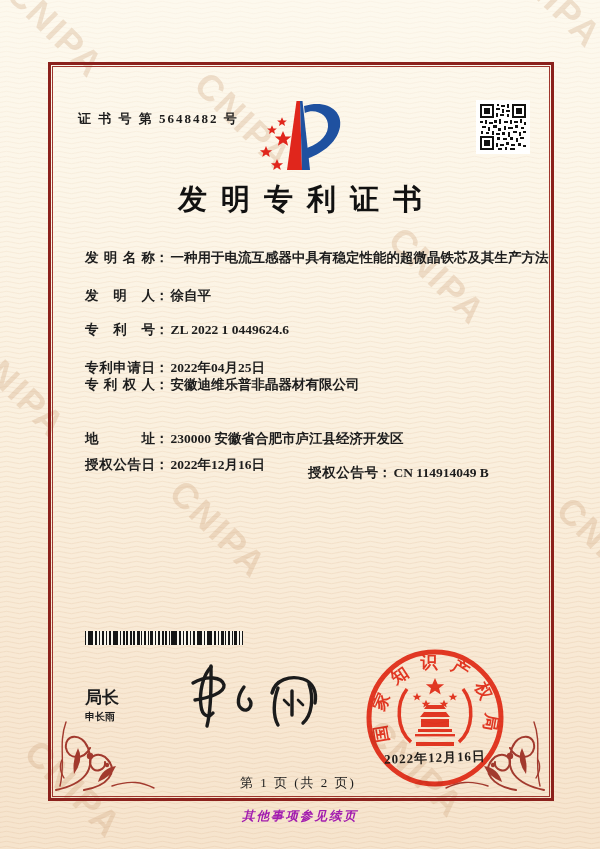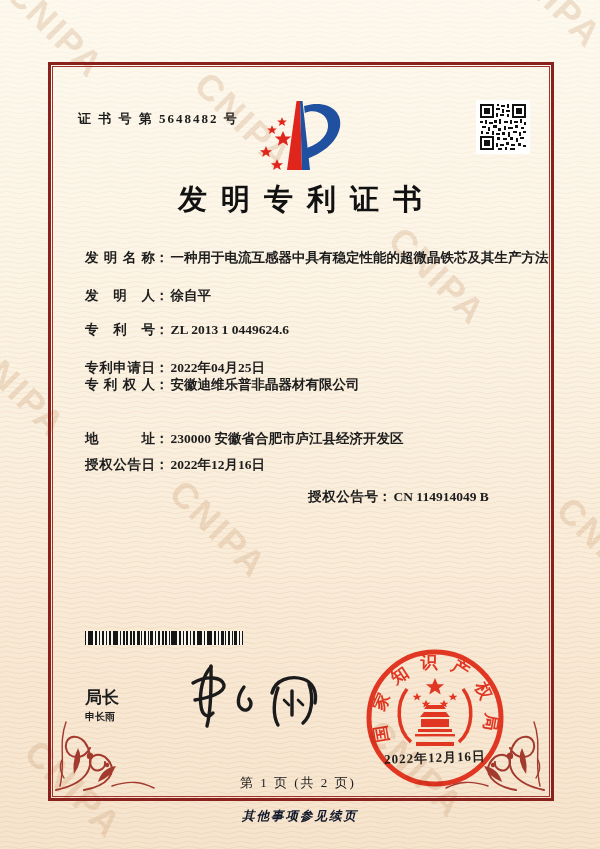--- a/index.html
+++ b/index.html
@@ -63,21 +63,21 @@
   .signature{position:absolute;left:178px;top:662px;z-index:3;}
   
   .seal{position:absolute;left:360px;top:643px;z-index:5;mix-blend-mode:multiply;opacity:0.95;}
   
   .orn{position:absolute;z-index:2;}
   .orn-bl{left:50px;top:686px;}
   .orn-br{left:440px;top:686px;transform:scaleX(-1);}
   
   .page-num{position:absolute;left:0;right:4px;top:774px;text-align:center;font-size:13px;letter-spacing:2px;z-index:3;}
   .cont-note{position:absolute;left:0;right:0;top:808px;text-align:center;font-size:12.5px;
-    font-style:italic;font-weight:600;letter-spacing:2px;z-index:3;color:#0f172a;}
+    font-style:italic;font-weight:600;letter-spacing:2px;z-index:3;color:#a21caf;}
 </style>
 </head>
 <body>
 
 <svg id="wavebg" width="600" height="849">
   <defs>
     <pattern id="waves" width="26" height="5" patternUnits="userSpaceOnUse">
       <path d="M0,2.5 Q6.5,0 13,2.5 T26,2.5" stroke="#ecd2b6" stroke-width="0.8" fill="none"></path>
     </pattern>
     <linearGradient id="wfade" x1="0" y1="0" x2="0" y2="1">
@@ -220,35 +220,35 @@
 
 <div class="title">发明专利证书</div>
 
 <div class="frow" style="top:249px">
   <span class="flabel">发明名称</span><span>：</span><span class="fvalue">一种用于电流互感器中具有稳定性能的超微晶铁芯及其生产方法</span>
 </div>
 <div class="frow" style="top:287px">
   <span class="flabel">发明人</span><span>：</span><span class="fvalue">徐自平</span>
 </div>
 <div class="frow" style="top:321px">
-  <span class="flabel">专利号</span><span>：</span><span class="fvalue">ZL 2013 1 0449624.6</span>
+  <span class="flabel">专利号</span><span>：</span><span class="fvalue">ZL 2022 1 0449624.6</span>
 </div>
 <div class="frow" style="top:359px">
   <span class="flabel">专利申请日</span><span>：</span><span class="fvalue">2022年04月25日</span>
 </div>
 <div class="frow" style="top:376px">
   <span class="flabel">专利权人</span><span>：</span><span class="fvalue">安徽迪维乐普非晶器材有限公司</span>
 </div>
 <div class="frow" style="top:430px">
   <span class="flabel">地址</span><span>：</span><span class="fvalue">230000 安徽省合肥市庐江县经济开发区</span>
 </div>
 <div class="frow" style="top:456px">
   <span class="flabel">授权公告日</span><span>：</span><span class="fvalue">2022年12月16日</span>
 </div>
-<div class="frow2" style="top:488px">
+<div class="frow2" style="top:464px">
   <span class="flabel">授权公告号</span><span>：</span><span class="fvalue">CN 114914049 B</span>
 </div>
 
 <div class="legal">
 </div>
 
 <div class="barcode"></div>
 
 <div class="signer-title">局长</div>
 <div class="signer-name">申长雨</div>

